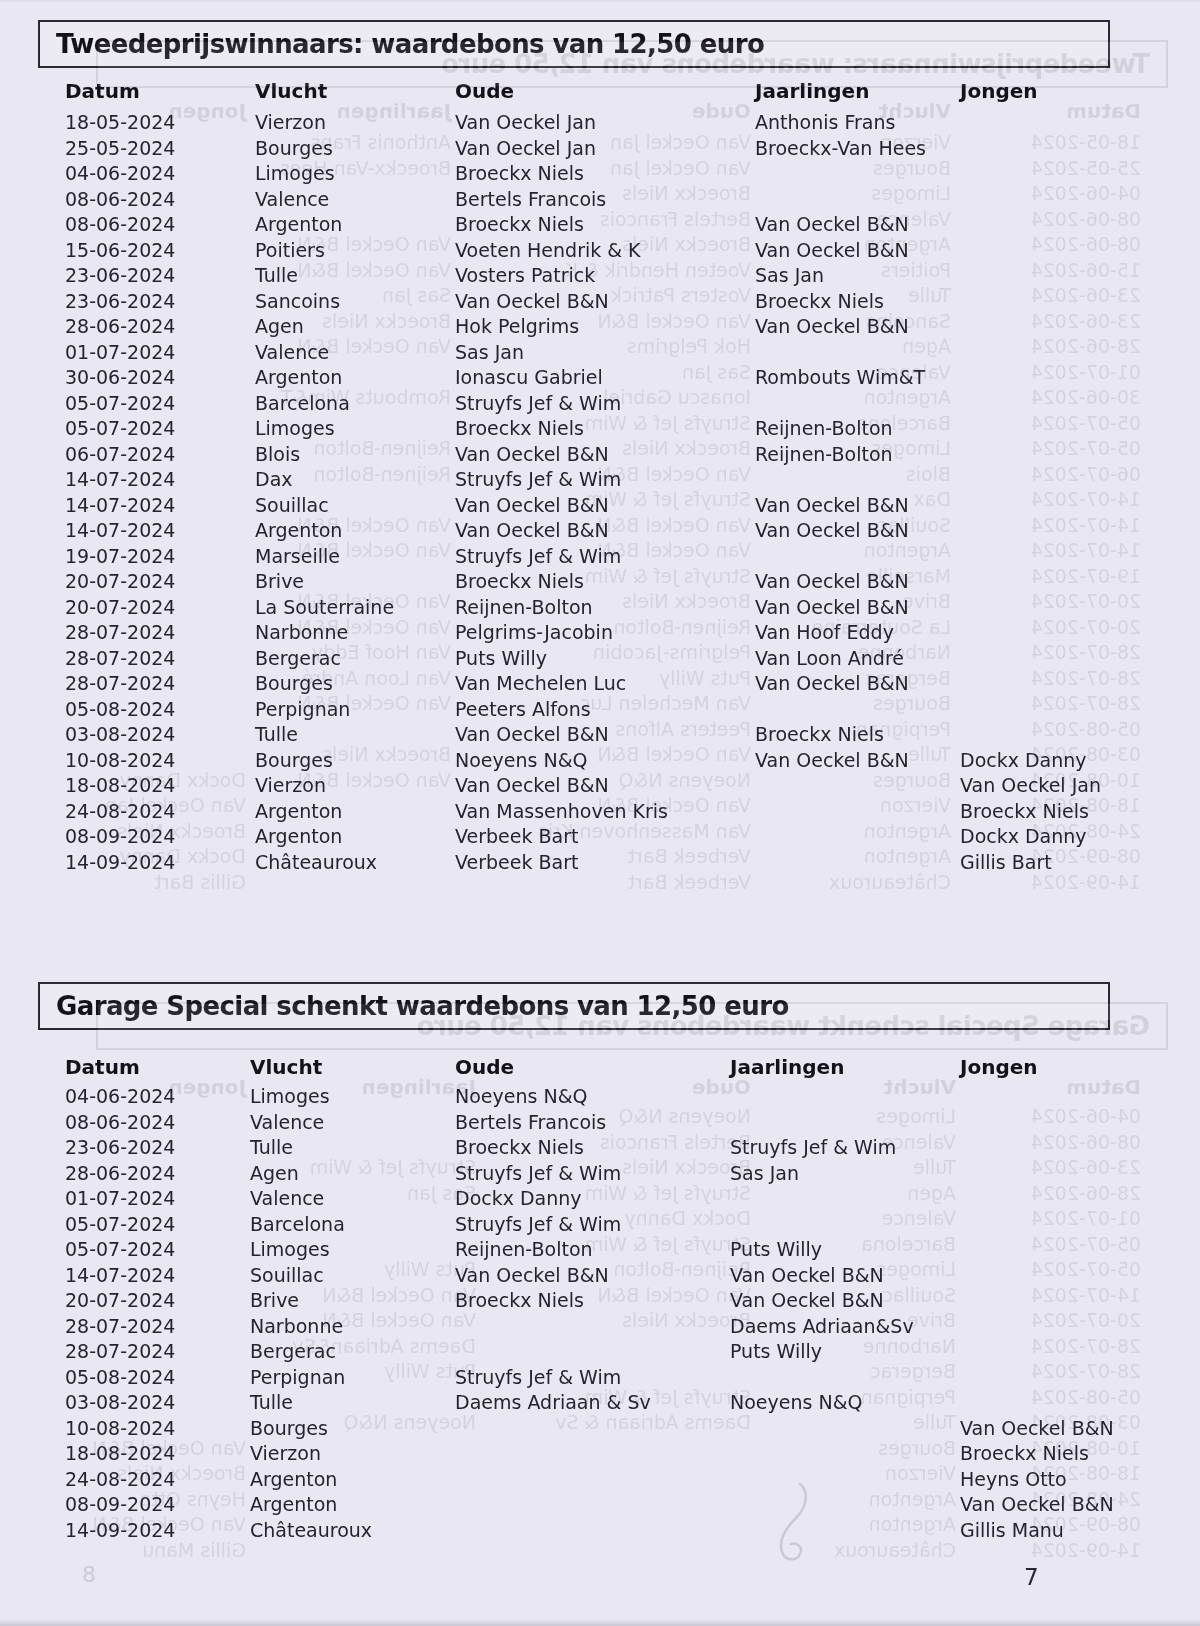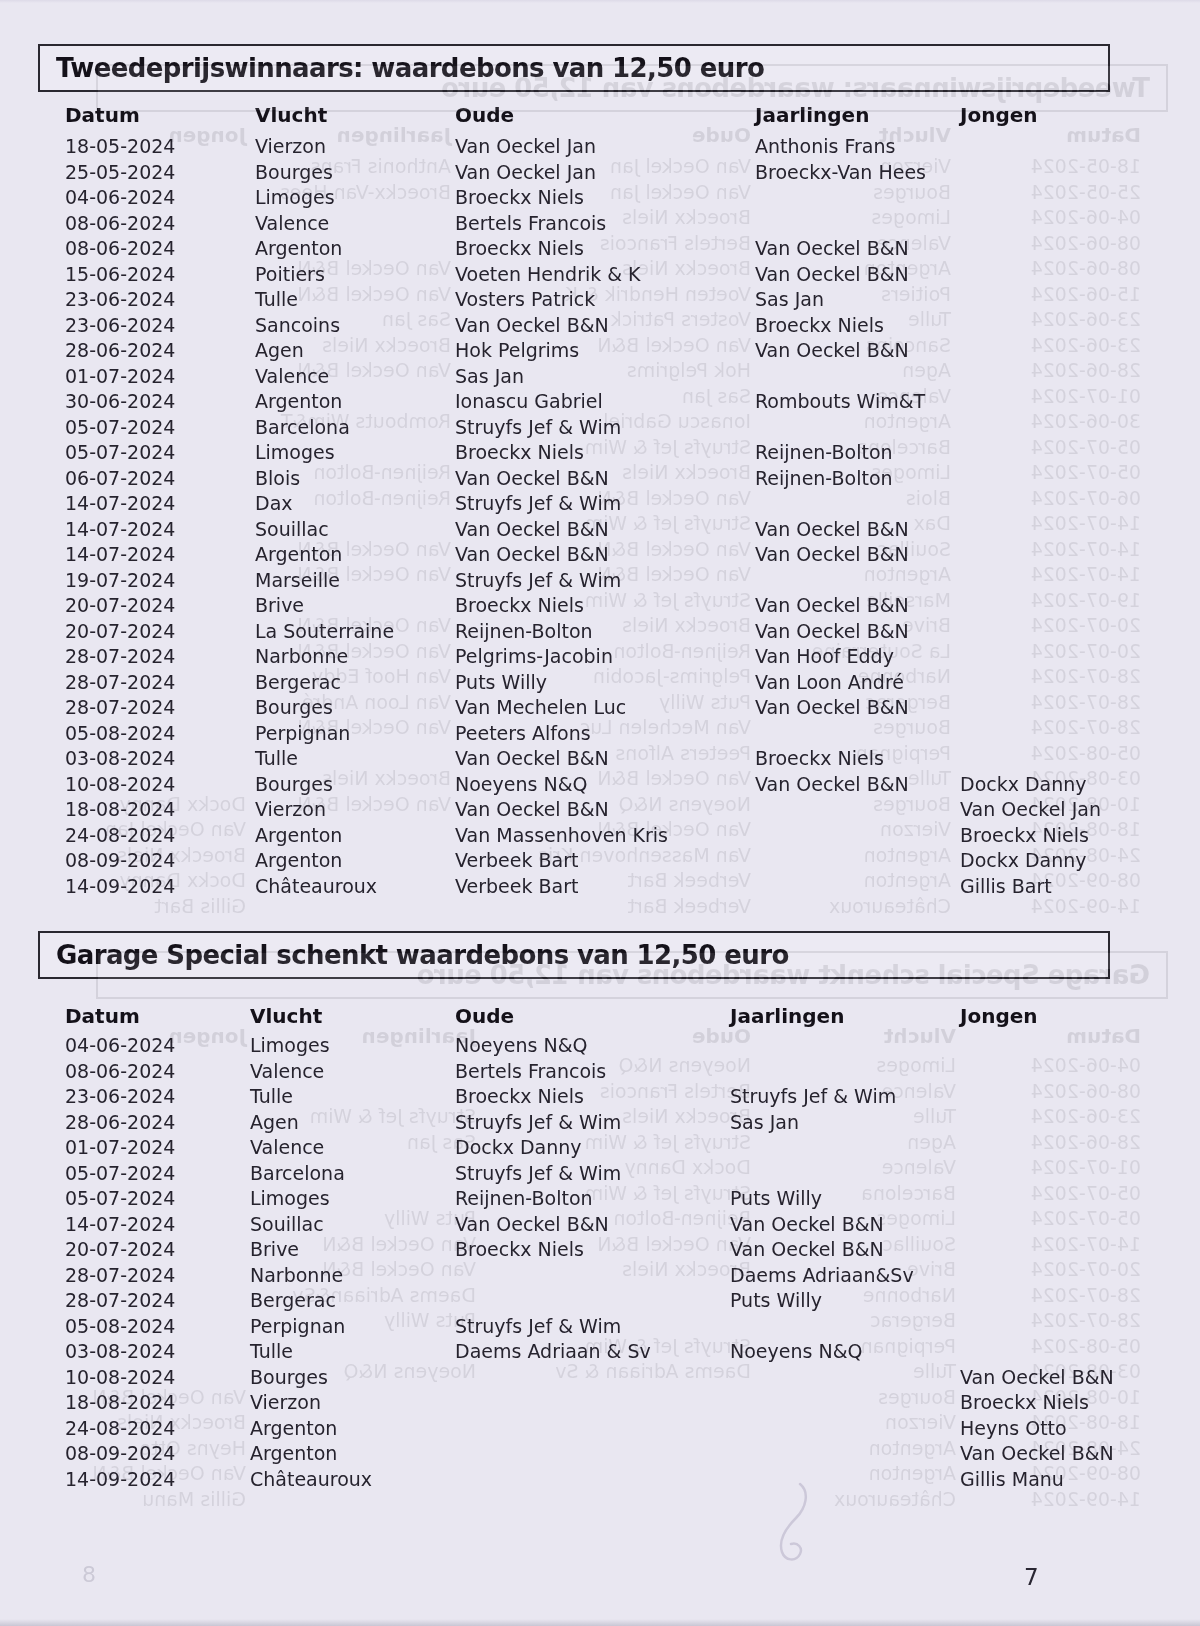--- a/index.html
+++ b/index.html
@@ -3,22 +3,22 @@
 <meta charset="utf-8">
 <style>
   html,body{margin:0;padding:0;}
   body{
     width:1200px;height:1626px;position:relative;overflow:hidden;
     background:#e9e7f1;
     font-family:"DejaVu Sans",sans-serif;
     color:#211e28;
   }
   .section{position:absolute;left:0;width:1200px;}
-  #sec1{top:44px;height:900px;}
-  #sec2{top:931px;height:600px;}
+  #sec1{top:20px;height:900px;}
+  #sec2{top:982px;height:600px;}
   .title-box{
     position:absolute;top:0;left:38px;width:1072px;height:48px;
     border:2px solid #2a2830;background:#eceaf3;box-sizing:border-box;
     display:flex;align-items:center;padding-left:16px;
   }
   .title-box span{
     font-weight:bold;font-size:26px;letter-spacing:-0.6px;color:#141119;
     white-space:nowrap;
   }
   .thead,.table-row{display:grid;white-space:nowrap;}

